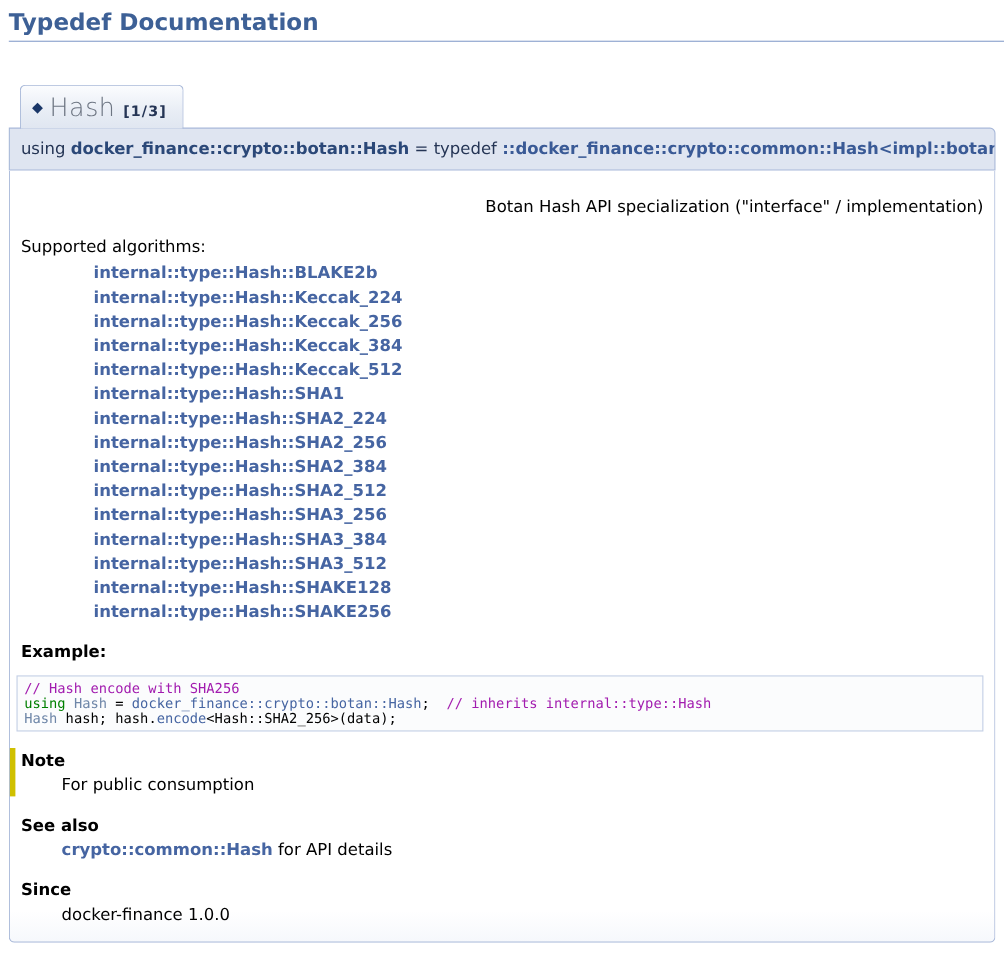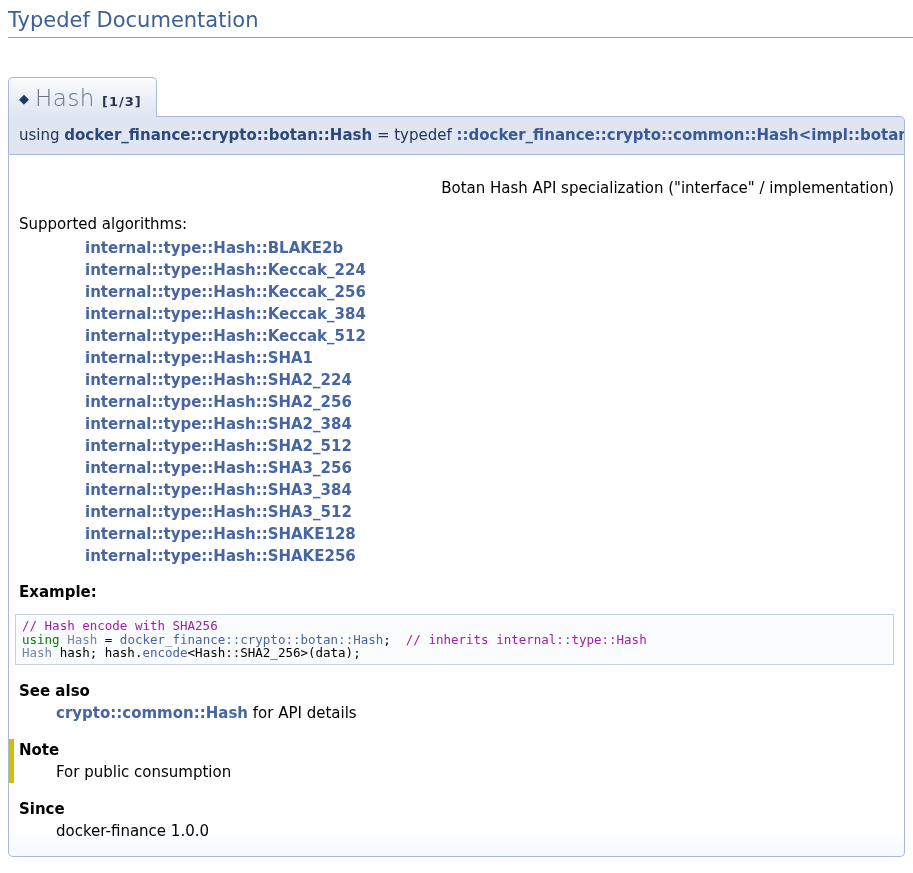--- a/index.html
+++ b/index.html
@@ -6,35 +6,36 @@
   html,body { margin:0; padding:0; }
   body {
     width: 913px; height: 873px; overflow: hidden;
     background: #ffffff;
     font-family: "DejaVu Sans", sans-serif;
     font-size: 15px; color: #000;
   }
   
   .groupheader {
     margin: 8px 0 0 8px;
-    font-size: 21px; font-weight: 400;
+    font-size: 21px; font-weight: 700;
     color: #3D6096;
     border-bottom: 1px solid #879ECB;
     padding-bottom: 5px;
   }
   
   .memitem { margin: 39px 8px 0 8px; }
   .memtitle {
     display: inline-block; position: relative; z-index: 2;
     margin-bottom: -1px;
     padding: 7px 14px 6px 10px;
     border: 1px solid #A8B8D9; border-bottom: none;
     border-radius: 5px 5px 0 0;
     background: linear-gradient(to bottom, #FBFCFE 0%, #E8EDF5 60%, #E0E6F1 100%);
     vertical-align: bottom;
+    margin-left: 10px;
   }
   .permalink { color: #1A3768; font-size: 13px; vertical-align: 3px; margin-right: 6px; text-decoration: none; cursor: pointer; }
   .memtitle-name { font-size: 23px; font-weight: 300; color: #6D7582; letter-spacing: .5px; }
   .memtitle-index { font-size: 13px; font-weight: bold; color: #253555; margin-left: 7px; letter-spacing: 1px; }
   .memproto {
     position: relative; z-index: 1;
     border: 1px solid #A8B8D9;
     border-radius: 0 5px 0 0;
     background: #DFE5F1;
     padding: 9px 8px 10px 10px;
@@ -117,28 +118,28 @@
       </div>
 
     <div class="sec-label">Example:</div>
 
     <div class="fragment">
         <div class="codeline"><span class="c-comment">// Hash encode with SHA256</span></div>
         <div class="codeline"><span class="c-keyword">using</span><span class="c-plain"> </span><a class="c-type">Hash</a><span class="c-plain"> = </span><a class="c-link">docker_finance::crypto::botan::Hash</a><span class="c-plain">;  </span><span class="c-comment">// inherits internal::type::Hash</span></div>
         <div class="codeline"><a class="c-type">Hash</a><span class="c-plain"> hash; hash.</span><a class="c-link">encode</a><span class="c-plain">&lt;Hash::SHA2_256&gt;(data);</span></div>
       </div>
 
+    <div class="dl dl-note">
+      <div class="sec-label" style="margin-top:0">Note</div>
+      <div class="dl-dd">For public consumption</div>
+    </div>
+
     <div class="dl">
       <div class="sec-label" style="margin-top:0">See also</div>
       <div class="dl-dd"><a class="see-link">crypto::common::Hash</a><span> for API details</span></div>
-    </div>
-
-    <div class="dl dl-note">
-      <div class="sec-label" style="margin-top:0">Note</div>
-      <div class="dl-dd">For public consumption</div>
     </div>
 
     <div class="dl">
       <div class="sec-label" style="margin-top:0">Since</div>
       <div class="dl-dd">docker-finance 1.0.0</div>
     </div>
 
   </div>
 </div>
 

